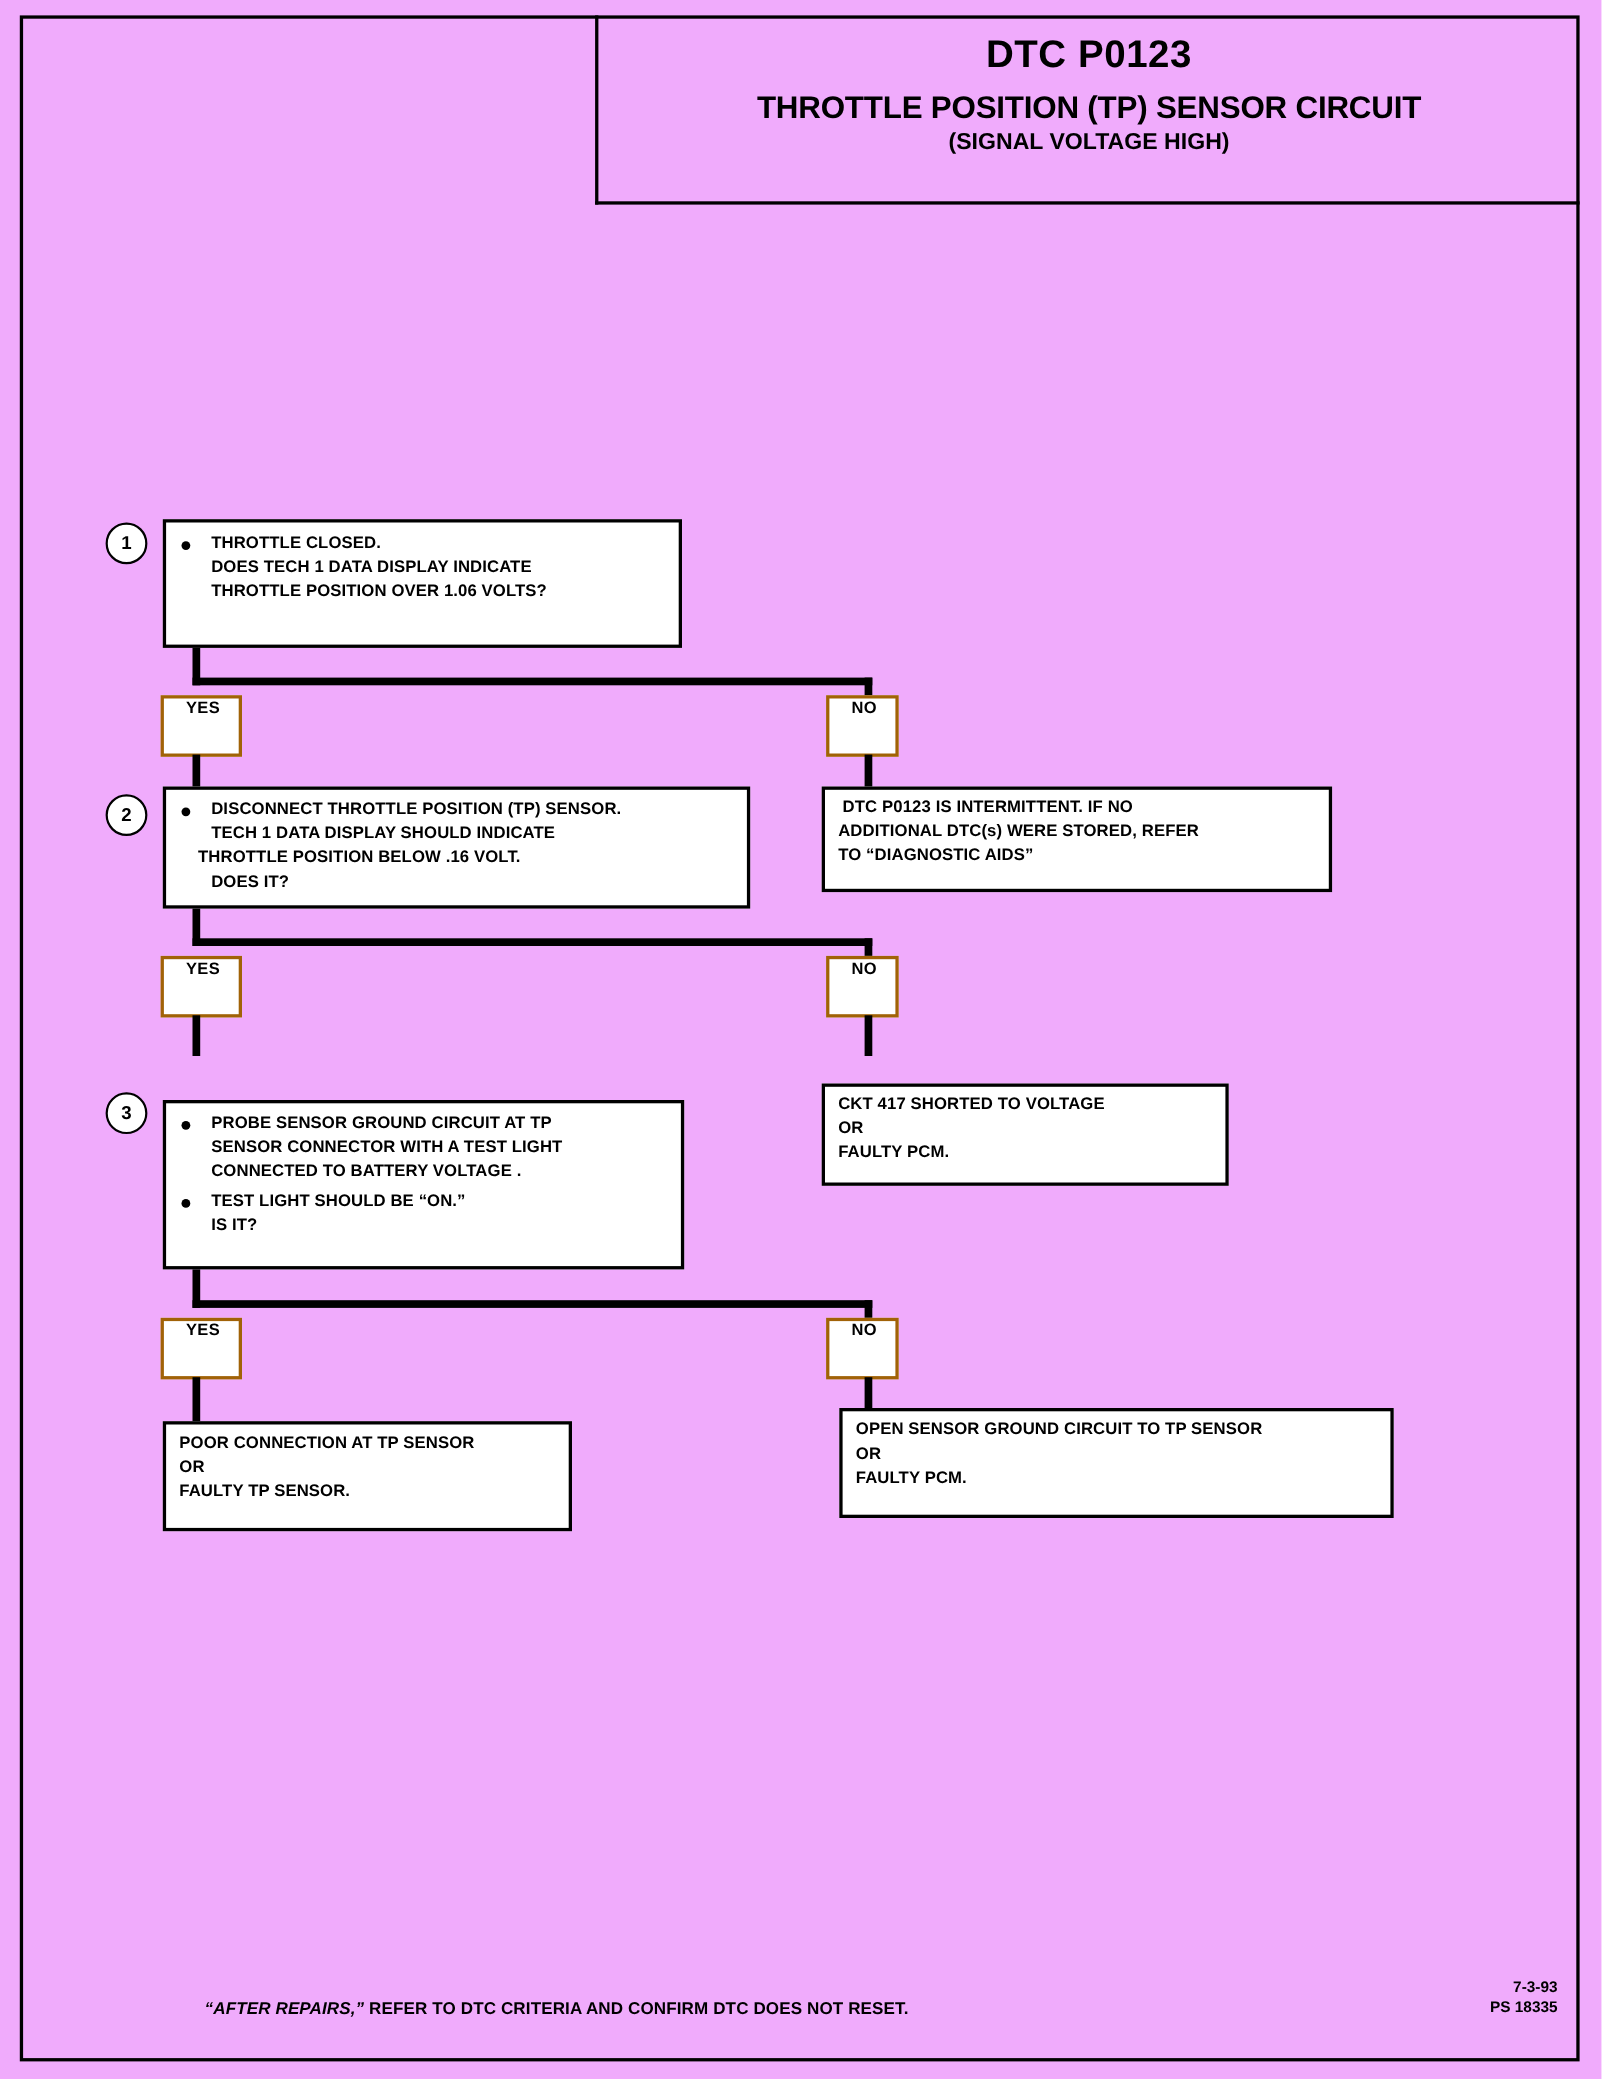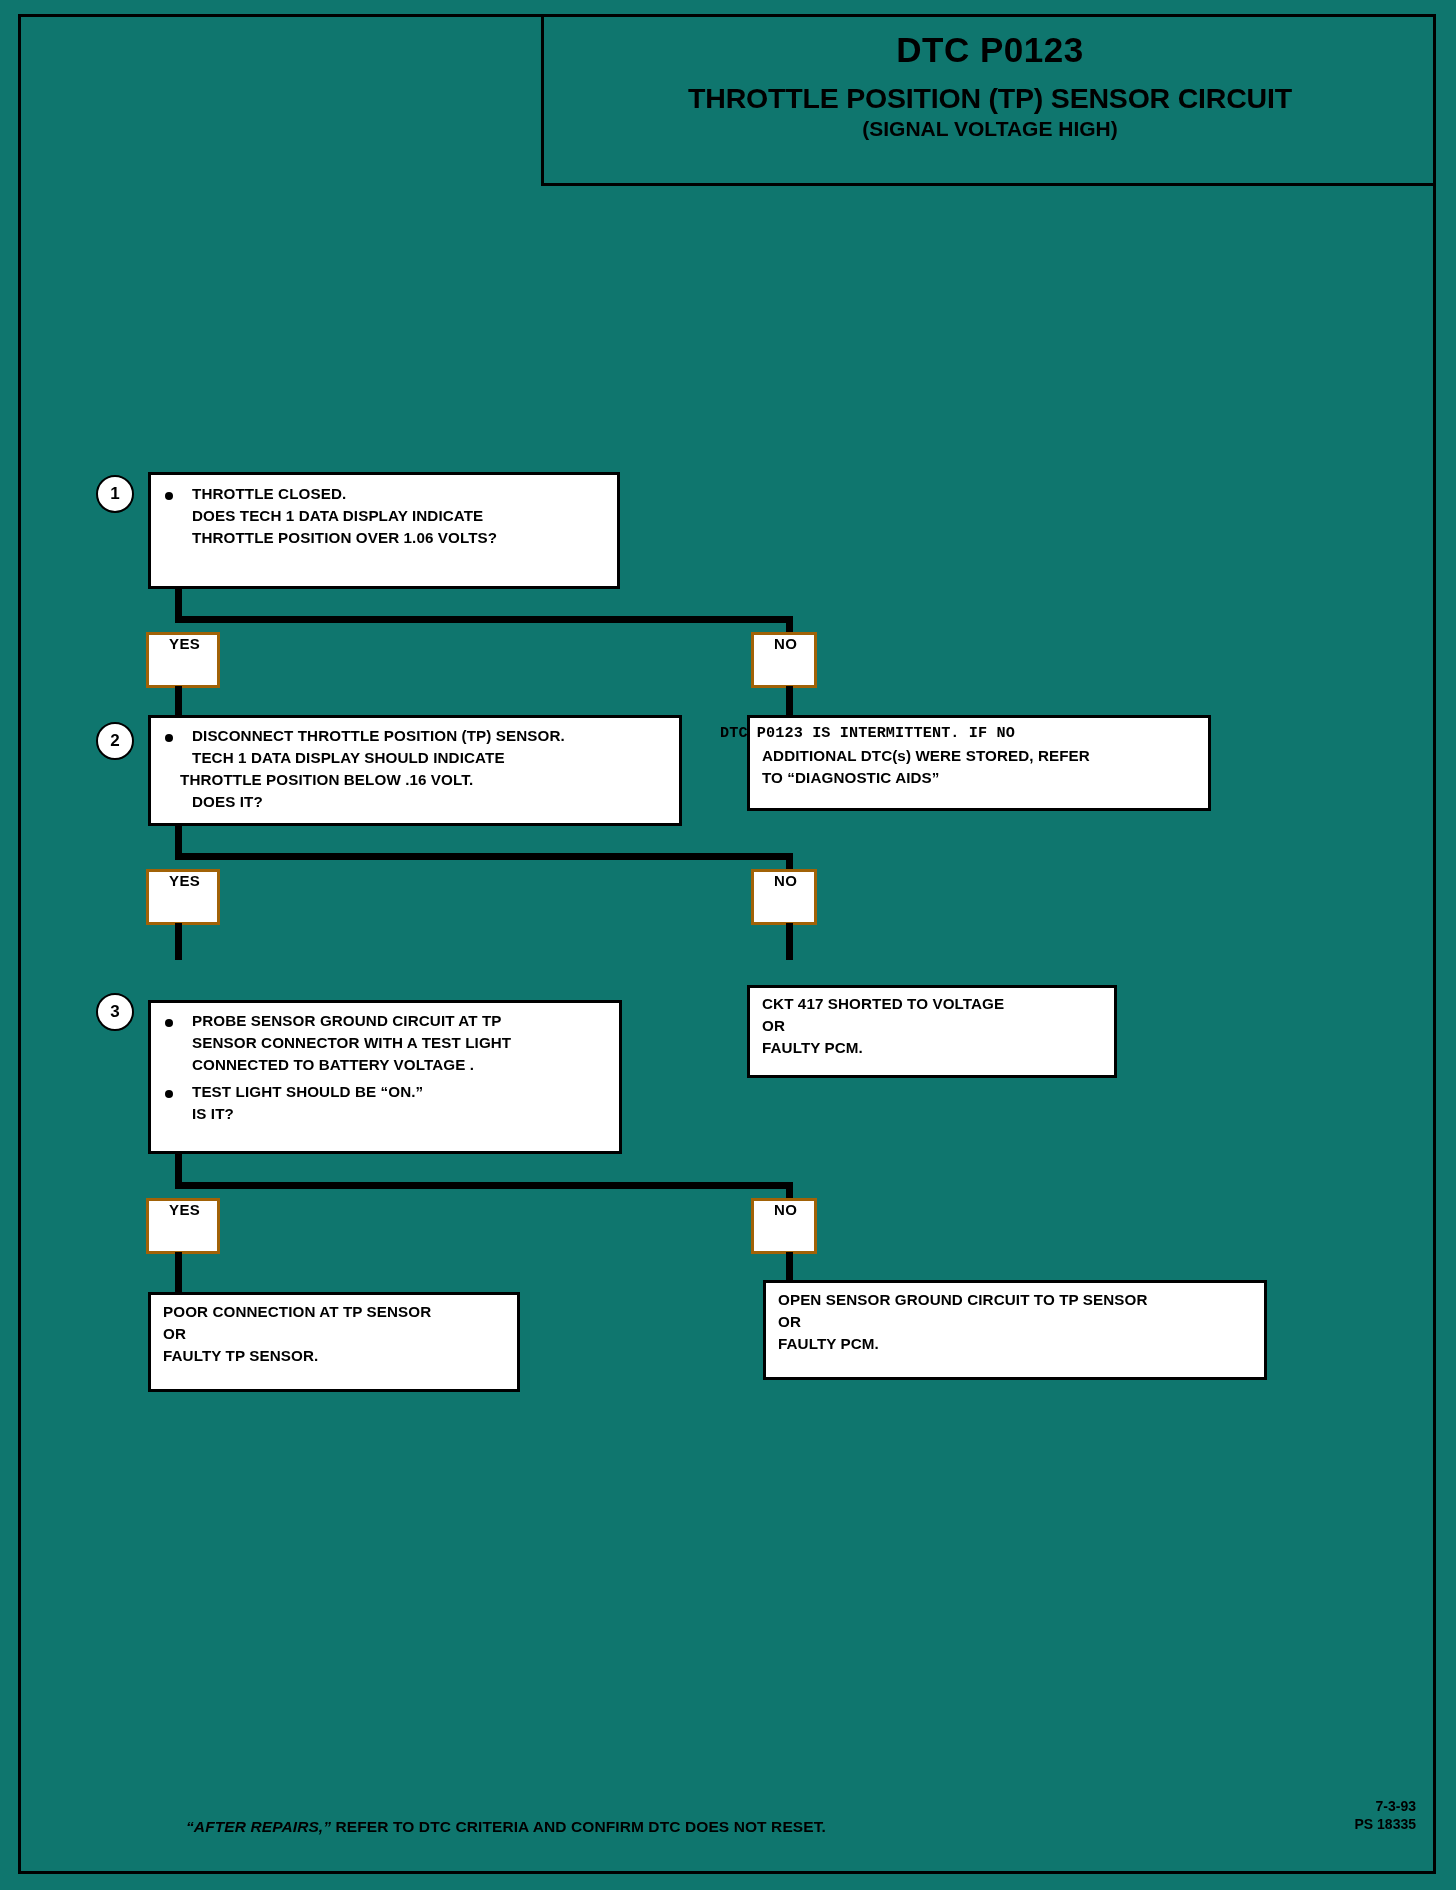--- a/index.html
+++ b/index.html
@@ -8,21 +8,21 @@
     background: #ffffff;
   }
   body {
     font-family: "Liberation Sans", sans-serif;
     color: #000000;
   }
   #page {
     position: relative;
     width: 1456px;
     height: 1890px;
-    background: #0f766e;
+    background: #f0abfc;
     overflow: hidden;
   }
 
   
   .page-border {
     position: absolute;
     left: 18px;
     top: 14px;
     width: 1418px;
     height: 1860px;
@@ -184,21 +184,21 @@
   <div class="step-circle" style="left:96px; top:722px;">2</div>
 
   <div class="box" style="left:148px; top:715px; width:534px; height:111px;"></div>
   <div class="bullet" style="left:165px; top:734px;"></div>
   <div class="box-text" style="left:192px; top:725px;">DISCONNECT THROTTLE POSITION (TP) SENSOR.</div>
   <div class="box-text" style="left:192px; top:747px;">TECH 1 DATA DISPLAY SHOULD INDICATE</div>
   <div class="box-text" style="left:180px; top:769px;">THROTTLE POSITION BELOW .16 VOLT.</div>
   <div class="box-text" style="left:192px; top:791px;">DOES IT?</div>
 
   <div class="box" style="left:747px; top:715px; width:464px; height:96px;"></div>
-  <div class="box-text" style="left:720px; top:723px;font-family:Liberation Mono, monospace;">DTC P0123 IS INTERMITTENT.  IF NO</div>
+  <div class="box-text" style="left:766px; top:723px;">DTC P0123 IS INTERMITTENT.  IF NO</div>
   <div class="box-text" style="left:762px; top:745px;">ADDITIONAL DTC(s) WERE STORED, REFER</div>
   <div class="box-text" style="left:762px; top:767px;">TO  “DIAGNOSTIC AIDS”</div>
 
   <div class="vline" style="left:175px; top:826px; height:34px;"></div>
   <div class="hline" style="left:175px; top:853px; width:618px;"></div>
   <div class="vline" style="left:786px; top:853px; height:29px;"></div>
 
   <div class="yn-box" style="left:146px; top:869px; width:74px; height:56px;">
     <span>YES</span>
   </div>

